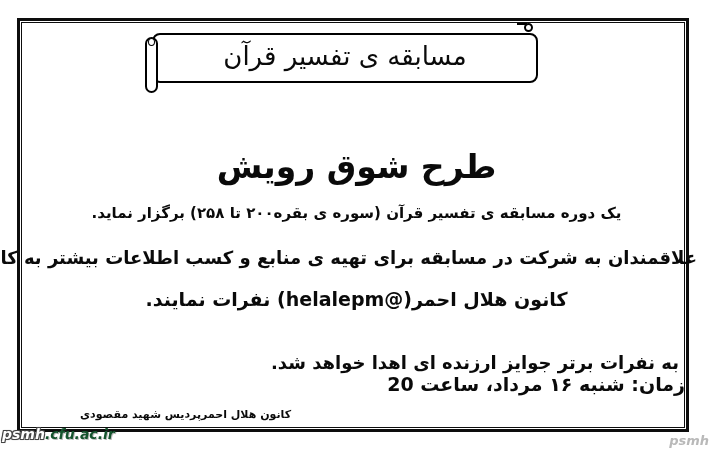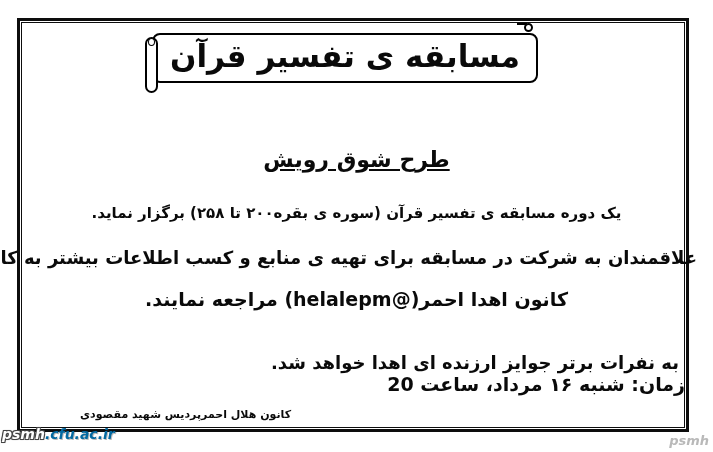--- a/index.html
+++ b/index.html
@@ -30,21 +30,21 @@
   .banner { position: absolute; left: 140px; top: 20px; width: 405px; height: 74px; }
   .banner-main {
     position: absolute; left: 12px; top: 13px; width: 386px; height: 50px;
     box-sizing: border-box;
     border: 2.5px solid #000;
     border-radius: 8px;
     background: #fff;
     display: flex; align-items: center; justify-content: center;
   }
   .banner-title {
-    font-size: 31px; font-weight: bold; direction: rtl;
+    font-size: 26px; font-weight: normal; direction: rtl;
     transform: translateY(-2px);
   }
   .banner-roll {
     position: absolute; left: 5px; top: 17px; width: 13px; height: 56px;
     box-sizing: border-box;
     border: 2.5px solid #000; border-radius: 8px;
     background: #fff; z-index: 2;
   }
   .banner-roll-cap {
     position: absolute; left: 8px; top: 18px; width: 7px; height: 8px;
@@ -62,38 +62,38 @@
     content: ""; position: absolute; right: 4px; top: -2px;
     width: 10px; height: 2px; background: #000;
   }
   
   .txt {
     position: absolute; left: 28px; right: 28px;
     direction: rtl; text-align: center;
     font-weight: bold; white-space: nowrap;
   }
   .line-intro    { top: 103px; font-size: 19px; }
-  .line-headline { top: 147px; font-size: 22px; text-decoration: underline; }
+  .line-headline { top: 147px; font-size: 33px; }
   .line-detail   { top: 204px; font-size: 15px; }
   .line-info1    { top: 247px; font-size: 18px; left: 16px; right: 16px; }
   .line-info2    { top: 288px; font-size: 19px; }
   .line-prizes   { top: 332px; font-size: 18px; text-align: right; right: 34px; margin-top: 20px; }
   .footer-row    { top: 373px; font-size: 19px; display: flex; justify-content: space-between; left: 30px; right: 28px; }
   .line-organizer{ top: 408px; font-size: 11px; text-align: left; left: 40px; margin-left: 40px; }
   
   .wm-left {
     position: absolute; left: 2px; top: 426px; z-index: 5;
     font-style: italic; font-weight: bold; font-size: 14px;
     white-space: nowrap;
   }
   .wm-left .wm-name {
     color: #ffffff;
     text-shadow: 1px 1px 0 #444, -1px -1px 0 #444, 1px -1px 0 #444, -1px 1px 0 #444, 0 0 2px #333;
   }
-  .wm-left .wm-suffix { color: #0369a1; text-shadow: 1px 1px 0 rgba(60,60,60,.35); }
+  .wm-left .wm-suffix { color: #14532d; text-shadow: 1px 1px 0 rgba(60,60,60,.35); }
   .wm-right {
     position: absolute; right: 4px; top: 433px;
     font-style: italic; font-weight: bold; font-size: 13px;
     color: #b9b9b9;
   }
 </style>
 </head>
 <body>
 
 <div class="page">
@@ -111,21 +111,21 @@
     <div class="banner-roll-cap"></div>
   </div>
 
 
   <div class="txt line-headline">طرح شوق رویش</div>
 
   <div class="txt line-detail">یک دوره  مسابقه ی تفسیر قرآن (سوره ی بقره۲۰۰ تا ۲۵۸) برگزار نماید.</div>
 
   <div class="txt line-info1">علاقمندان به شرکت در مسابقه برای تهیه ی منابع و کسب اطلاعات بیشتر  به کانال تلگرام</div>
 
-  <div class="txt line-info2">کانون اهدا احمر(@helalepm) مراجعه نمایند.</div>
+  <div class="txt line-info2">کانون هلال احمر(@helalepm) نفرات نمایند.</div>
 
   <div class="txt line-prizes">به نفرات برتر جوایز ارزنده ای اهدا خواهد شد.</div>
 
   <div class="txt footer-row">
     <span>زمان: شنبه ۱۶ مرداد، ساعت 20</span>
   </div>
 
   <div class="txt line-organizer">کانون هلال احمرپردیس شهید مقصودی</div>
 
   <div class="wm-left">

